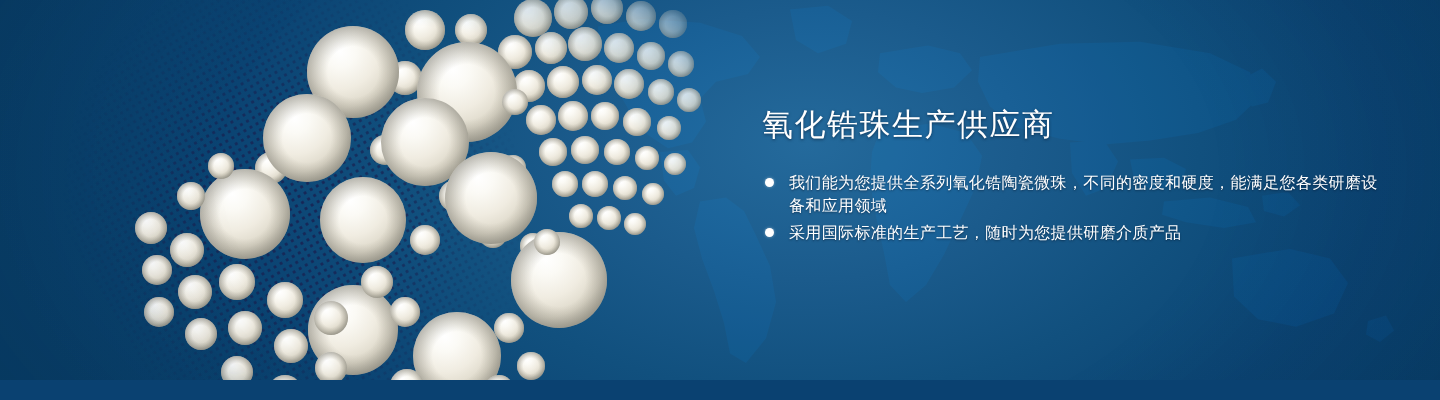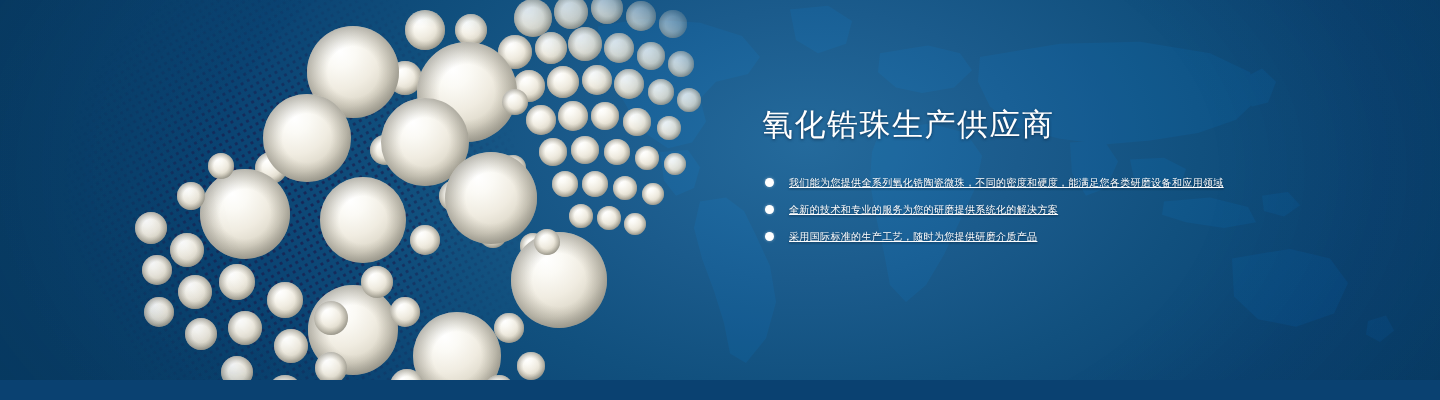--- a/index.html
+++ b/index.html
@@ -95,26 +95,25 @@
   }
   .bullets {
     list-style: none;
     margin: 0;
     padding: 0;
   }
   .bullet {
     position: relative;
     padding-left: 27px;
     color: #ffffff;
-    font-size: 10px;
+    font-size: 16px;
     line-height: 23px;
     letter-spacing: .35px;
     margin-bottom: 4px;
     text-shadow: 0 1px 2px rgba(0,14,32,.5);
-    text-decoration: underline;
   }
   .bullet:last-child { margin-bottom: 4px; }
   .dot {
     position: absolute;
     left: 3px;
     top: 7px;
     width: 9px;
     height: 9px;
     border-radius: 50%;
     background: #ffffff;
@@ -309,22 +308,18 @@
   <div class="content">
     <h1 class="headline">氧化锆珠生产供应商</h1>
 
     <ul class="bullets">
       <li class="bullet">
         <span class="dot"></span>
         <span>我们能为您提供全系列氧化锆陶瓷微珠，不同的密度和硬度，能满足您各类研磨设备和应用领域</span>
       </li>
       <li class="bullet">
         <span class="dot"></span>
-        <span>全新的技术和专业的服务为您的研磨提供系统化的解决方案</span>
-      </li>
-      <li class="bullet">
-        <span class="dot"></span>
         <span>采用国际标准的生产工艺，随时为您提供研磨介质产品</span>
       </li>
     </ul>
   </div>
 
 </div>
 
 </body></html>

